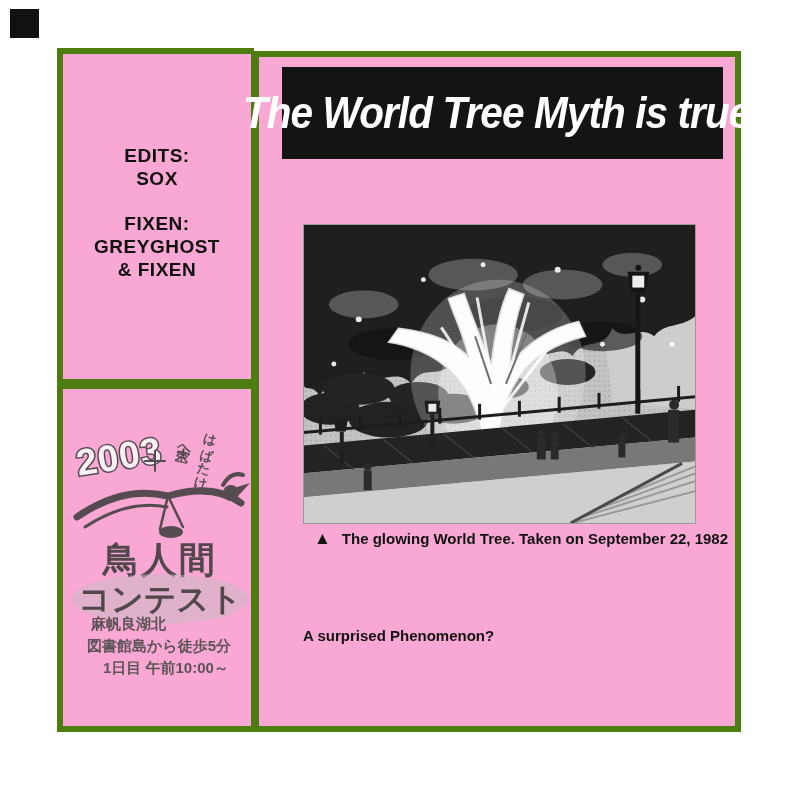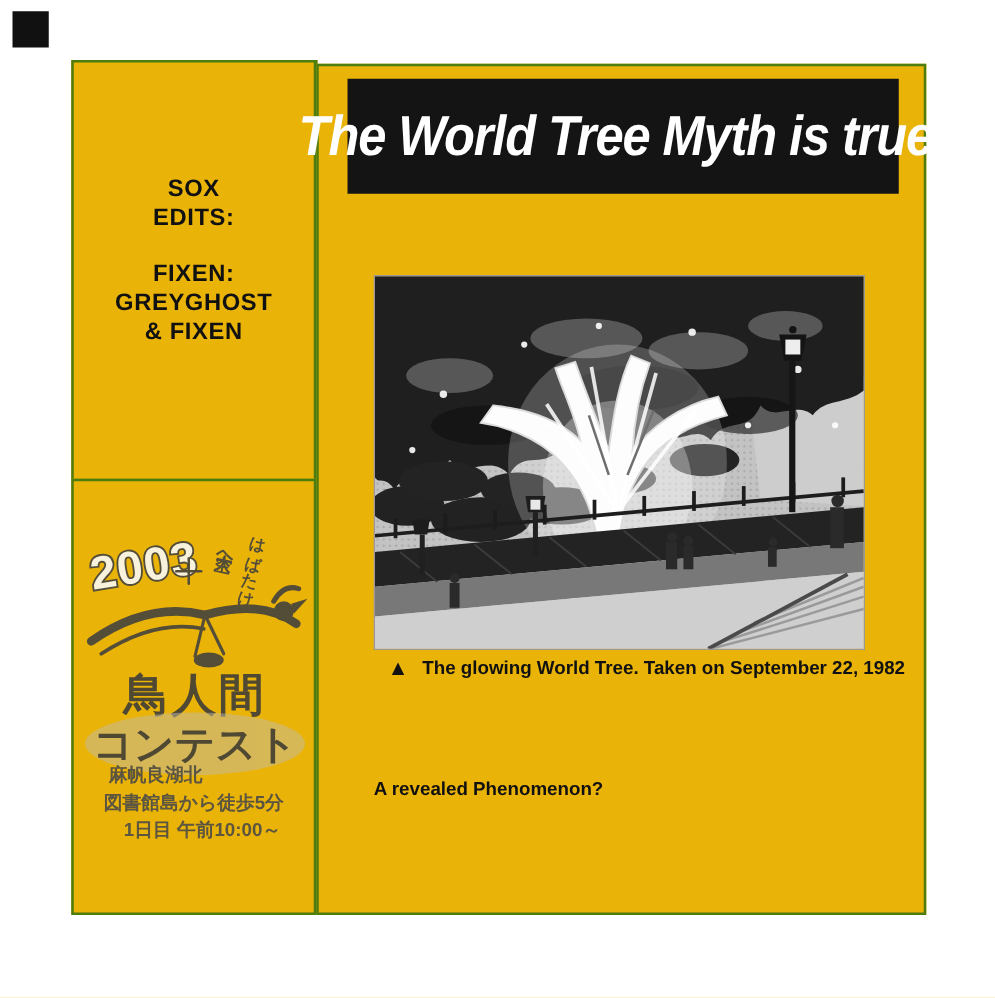--- a/index.html
+++ b/index.html
@@ -1,21 +1,21 @@
 <!DOCTYPE html>
 <html><head>
 <meta charset="utf-8">
 <style>
   html,body{margin:0;padding:0;background:#fff;}
   #page{
     position:relative;width:796px;height:798px;background:#ffffff;overflow:hidden;
     font-family:"Liberation Sans","DejaVu Sans",sans-serif;color:#1b1b1b;
   }
   .corner-marker{position:absolute;left:10px;top:9px;width:29px;height:29px;background:#111;}
-  .box{position:absolute;border:2px solid #4d7c0f;background:#eab308;box-sizing:border-box;}
+  .box{position:absolute;border:6px solid #4d7c0f;background:#f9a8d4;box-sizing:border-box;}
   #sidebar-box{left:57px;top:48px;width:197px;height:337px;border-right-width:3px;}
   #stamp-box{left:57px;top:383px;width:197px;height:349px;border-right-width:3px;}
   #main-box{left:253px;top:51px;width:488px;height:681px;}
   
   .credits{position:absolute;top:90px;left:0;width:100%;text-align:center;
     font-weight:bold;font-size:19px;line-height:23px;letter-spacing:.5px;color:#111;}
   .credits .gap{height:22px;}
   
   .banner{position:absolute;left:23px;top:10px;width:441px;height:92px;background:#141414;
     display:flex;align-items:center;justify-content:center;}
@@ -35,22 +35,22 @@
 </style>
 </head>
 <body>
 
 <div id="page">
 
   <div class="corner-marker"></div>
 
   <div class="box" id="sidebar-box">
     <div class="credits">
+      <div>EDITS:</div>
       <div>SOX</div>
-      <div>EDITS:</div>
       <div class="gap"></div>
       <div>FIXEN:</div>
       <div>GREYGHOST</div>
       <div>&amp; FIXEN</div>
     </div>
   </div>
 
   <div class="box" id="stamp-box">
     <svg width="193" height="345" viewBox="0 0 193 345">
       <g opacity="0.88">
@@ -233,17 +233,17 @@
           </g>
       </g>
     </svg>
 
     <div class="caption">
       <span class="tri">▲</span>
       <span>The glowing World Tree. Taken on September 22, 1982</span>
     </div>
 
 
-    <div class="section-heading">A revealed Phenomenon?</div>
+    <div class="section-heading">A surprised Phenomenon?</div>
 
 
   </div>
 </div>
 
 </body></html>

